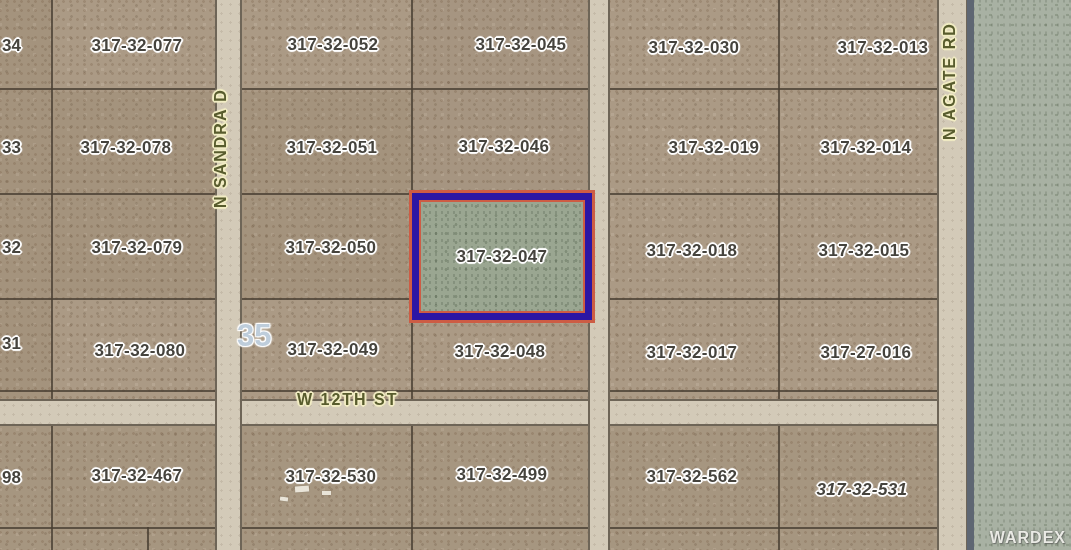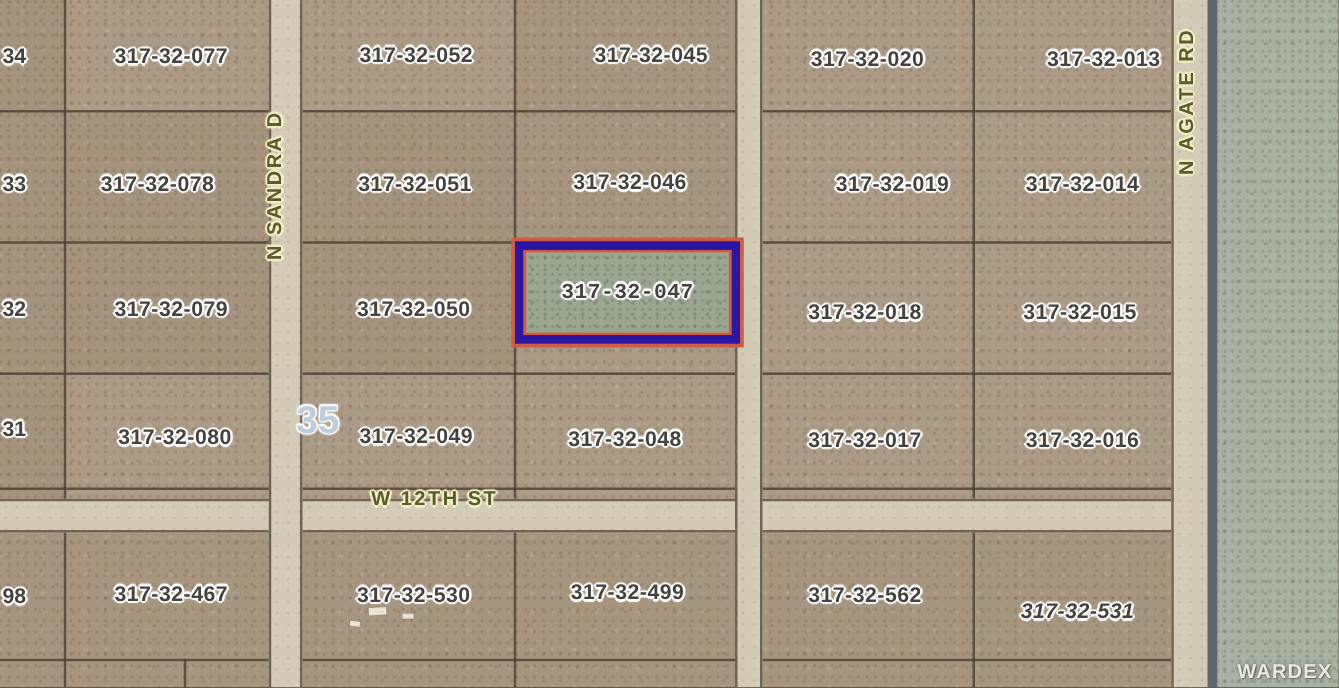--- a/index.html
+++ b/index.html
@@ -40,22 +40,22 @@
       -2px 0 1px #fff,2px 0 1px #fff,0 -2px 1px #fff,0 2px 1px #fff;}
   .street{
     font-weight:bold;font-size:16px;letter-spacing:2px;color:#585c2d;white-space:nowrap;
     text-shadow:-1px -1px 0 #f2edc4,1px -1px 0 #f2edc4,-1px 1px 0 #f2edc4,1px 1px 0 #f2edc4,
       -2px 0 1px #f2edc4,2px 0 1px #f2edc4,0 -2px 1px #f2edc4,0 2px 1px #f2edc4;}
   .street.h{position:absolute;}
   .street.v{position:absolute;writing-mode:vertical-rl;transform:rotate(180deg);}
   .section-num{
     position:absolute;font-weight:bold;font-size:31px;line-height:1;color:#becddb;
     text-shadow:-1px -1px 1px #fff,1px -1px 1px #fff,-1px 1px 1px #fff,1px 1px 1px #fff,0 0 3px #fff;}
-  .highlight{position:absolute;left:409px;top:190px;width:186px;height:88px;
-    box-sizing:border-box;border:3px solid #cd5c44;font-family:Liberation Mono, monospace;}
+  .highlight{position:absolute;left:409px;top:190px;width:186px;height:133px;
+    box-sizing:border-box;border:3px solid #cd5c44;}
   .highlight .mid{width:100%;height:100%;box-sizing:border-box;border:7px solid #2b16a4;}
   .highlight .inner{width:100%;height:100%;box-sizing:border-box;border:2px solid #cd5c44;
     background-color:#9aa691;
     background-image:
       radial-gradient(rgba(62,78,56,0.28) 1.2px, transparent 1.7px),
       radial-gradient(rgba(50,62,46,0.2) 1px, transparent 1.4px);
     background-size:10px 9px,6px 7px;
     display:flex;align-items:center;justify-content:center;}
   .highlight .inner .plabel{position:static;transform:none;}
   .building{position:absolute;background:#e9e4d8;box-shadow:0 0 1px rgba(90,80,60,.6);}
@@ -87,39 +87,39 @@
   <div class="road h" style="left:0;top:399px;width:970px;height:27px;"></div>
   <div class="road v" style="left:215px;top:0;width:27px;height:550px;"></div>
   <div class="road v" style="left:588px;top:0;width:22px;height:550px;"></div>
   <div class="road v" style="left:937px;top:0;width:31px;height:550px;"></div>
   <div class="edge-line" style="left:967px;top:0;width:7px;height:550px;"></div>
   <div class="terrain-green" style="left:974px;top:0;width:97px;height:550px;"></div>
 
   <div class="plabel" style="left:137px;top:45px;">317-32-077</div>
   <div class="plabel" style="left:333px;top:44px;">317-32-052</div>
   <div class="plabel" style="left:505px;top:44px;margin-left:16px;">317-32-045</div>
-  <div class="plabel" style="left:694px;top:47px;">317-32-020</div>
+  <div class="plabel" style="left:694px;top:47px;">317-32-030</div>
   <div class="plabel" style="left:866px;top:47px;padding-left:34px;">317-32-013</div>
 
   <div class="plabel" style="left:126px;top:147px;">317-32-078</div>
   <div class="plabel" style="left:332px;top:147px;">317-32-051</div>
   <div class="plabel" style="left:504px;top:146px;">317-32-046</div>
   <div class="plabel" style="left:694px;top:147px;margin-left:20px;">317-32-019</div>
   <div class="plabel" style="left:866px;top:147px;">317-32-014</div>
 
   <div class="plabel" style="left:137px;top:247px;">317-32-079</div>
   <div class="plabel" style="left:331px;top:247px;">317-32-050</div>
   <div class="plabel" style="left:692px;top:250px;">317-32-018</div>
   <div class="plabel" style="left:864px;top:250px;">317-32-015</div>
 
   <div class="plabel" style="left:140px;top:350px;">317-32-080</div>
   <div class="plabel" style="left:333px;top:349px;">317-32-049</div>
   <div class="plabel" style="left:500px;top:351px;">317-32-048</div>
   <div class="plabel" style="left:692px;top:352px;text-align:right;">317-32-017</div>
-  <div class="plabel" style="left:866px;top:352px;">317-32-016</div>
+  <div class="plabel" style="left:866px;top:352px;">317-27-016</div>
 
   <div class="plabel" style="left:137px;top:475px;">317-32-467</div>
   <div class="plabel" style="left:331px;top:476px;">317-32-530</div>
   <div class="plabel" style="left:502px;top:474px;">317-32-499</div>
   <div class="plabel" style="left:692px;top:476px;">317-32-562</div>
   <div class="plabel" style="left:862px;top:489px;font-style:italic;">317-32-531</div>
 
   <div class="ppartial" style="left:2px;top:45px;">34</div>
   <div class="ppartial" style="left:2px;top:147px;">33</div>
   <div class="ppartial" style="left:2px;top:247px;">32</div>

